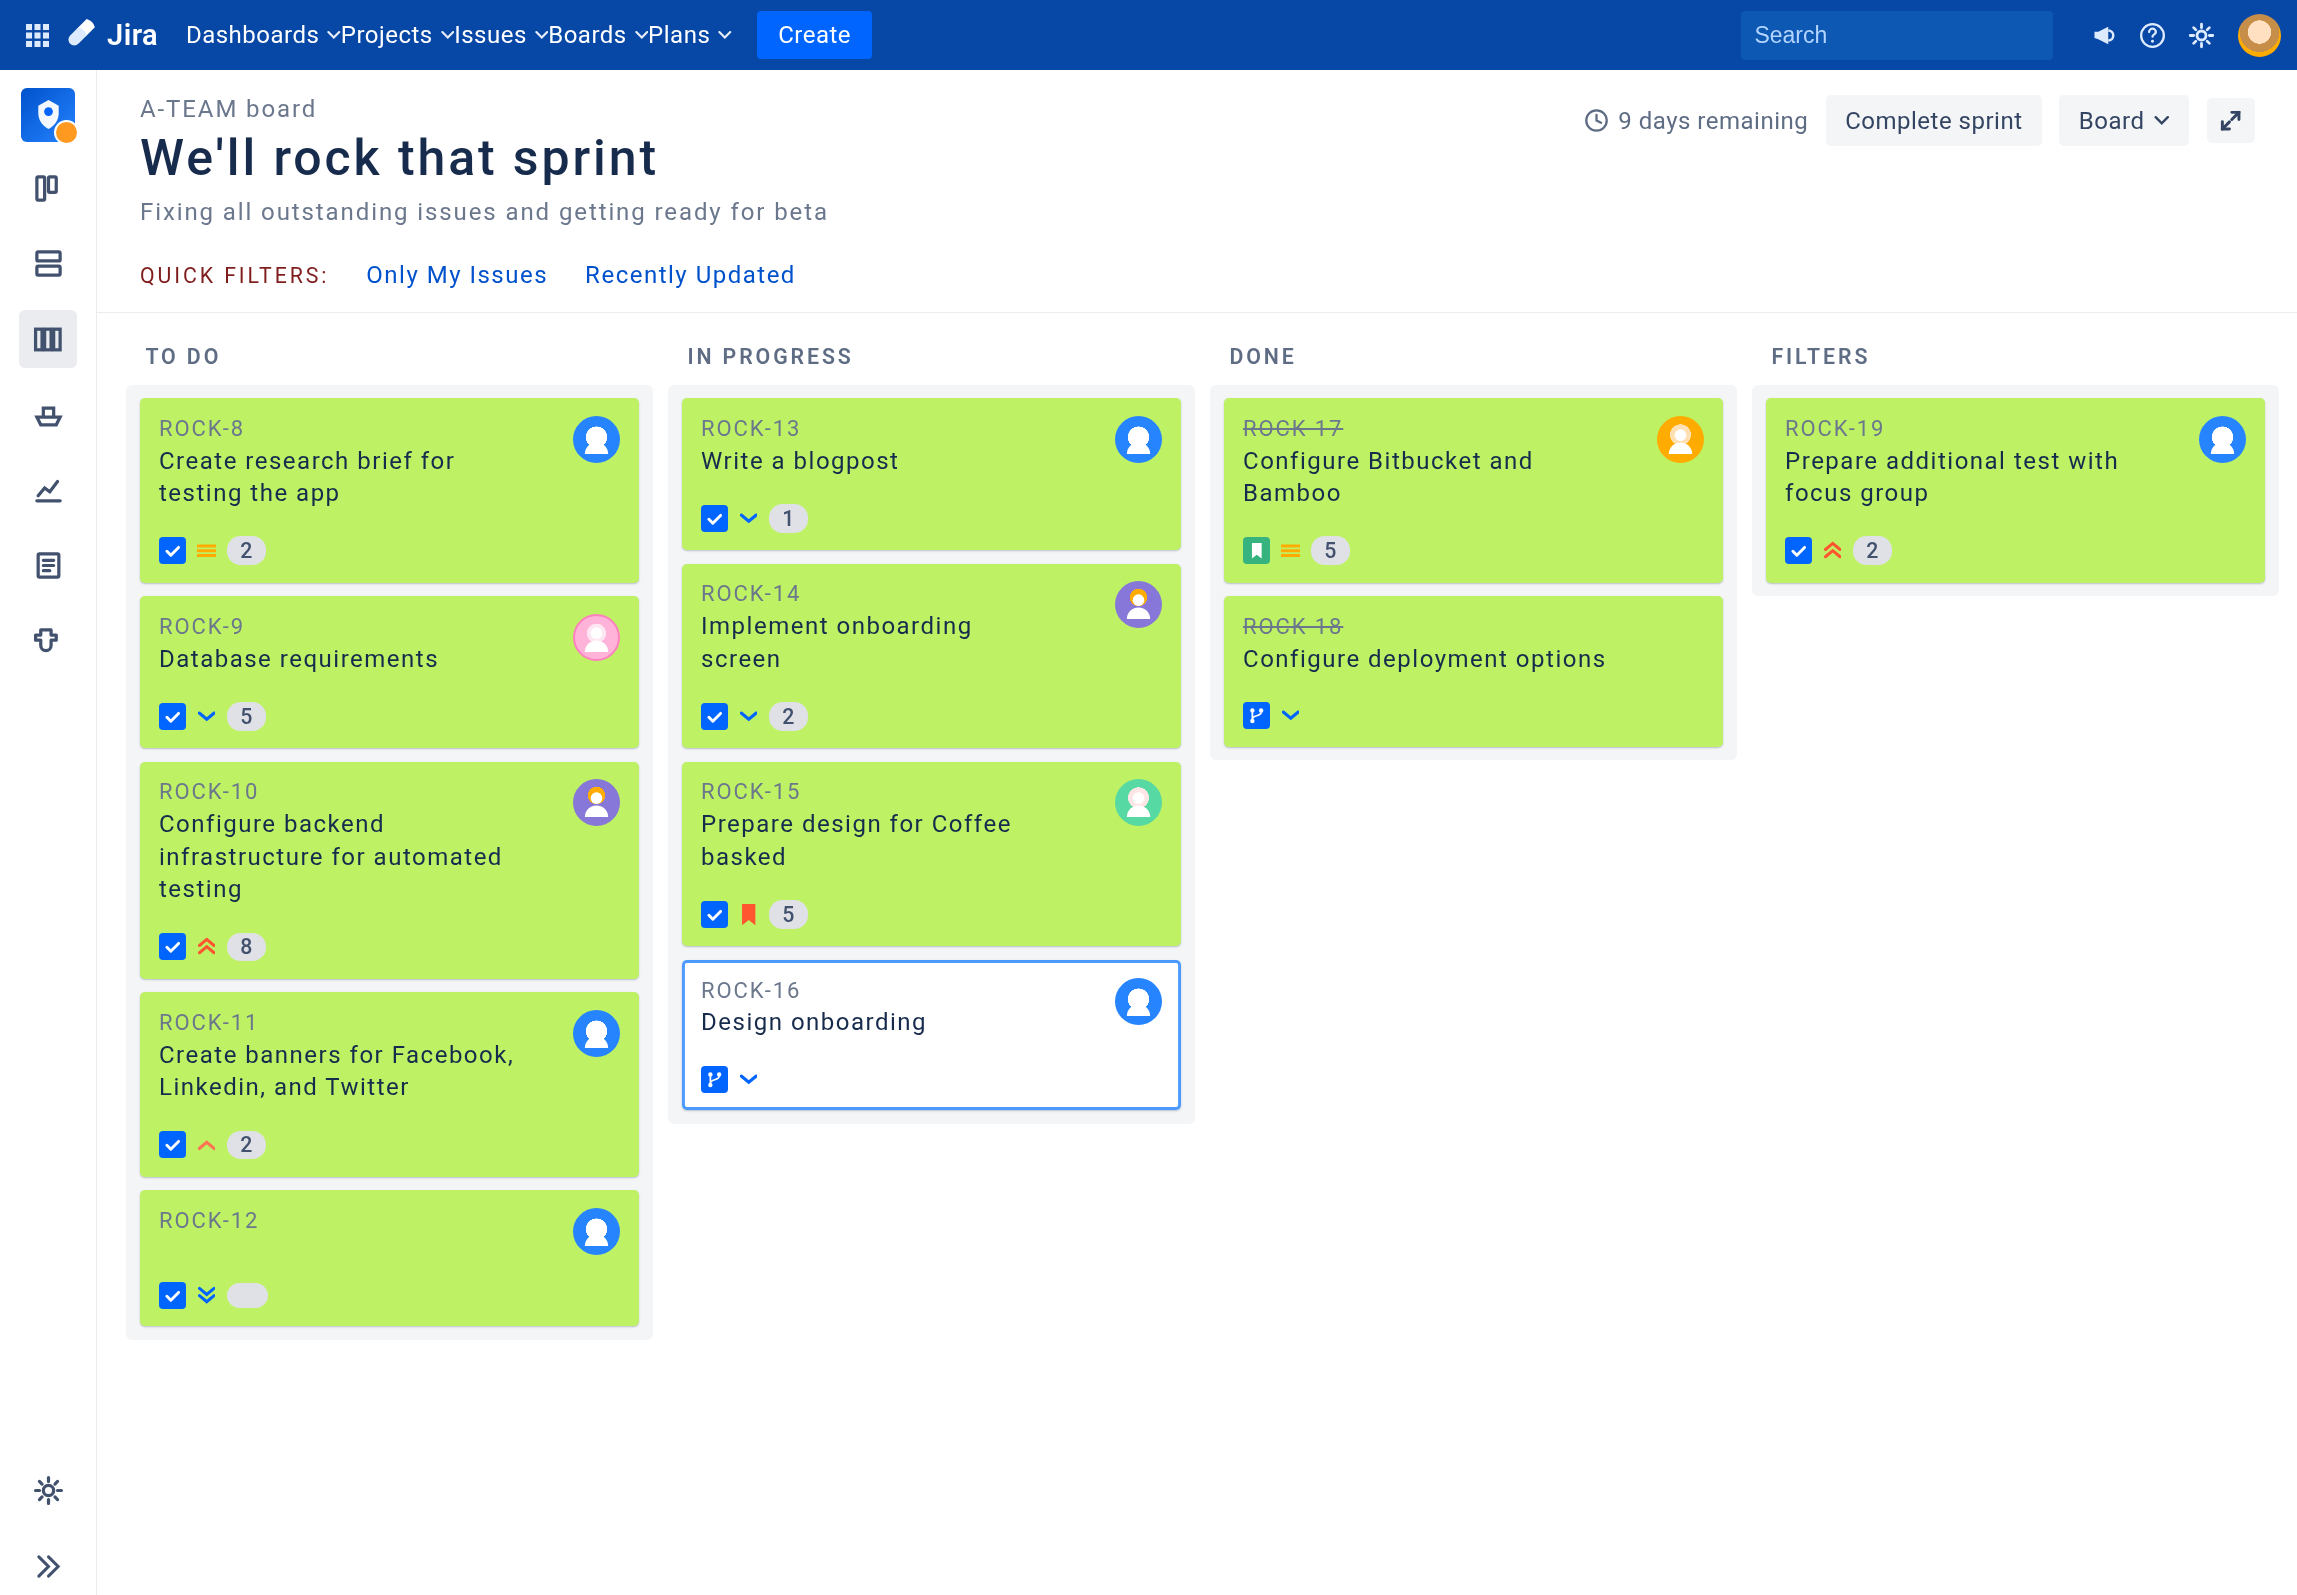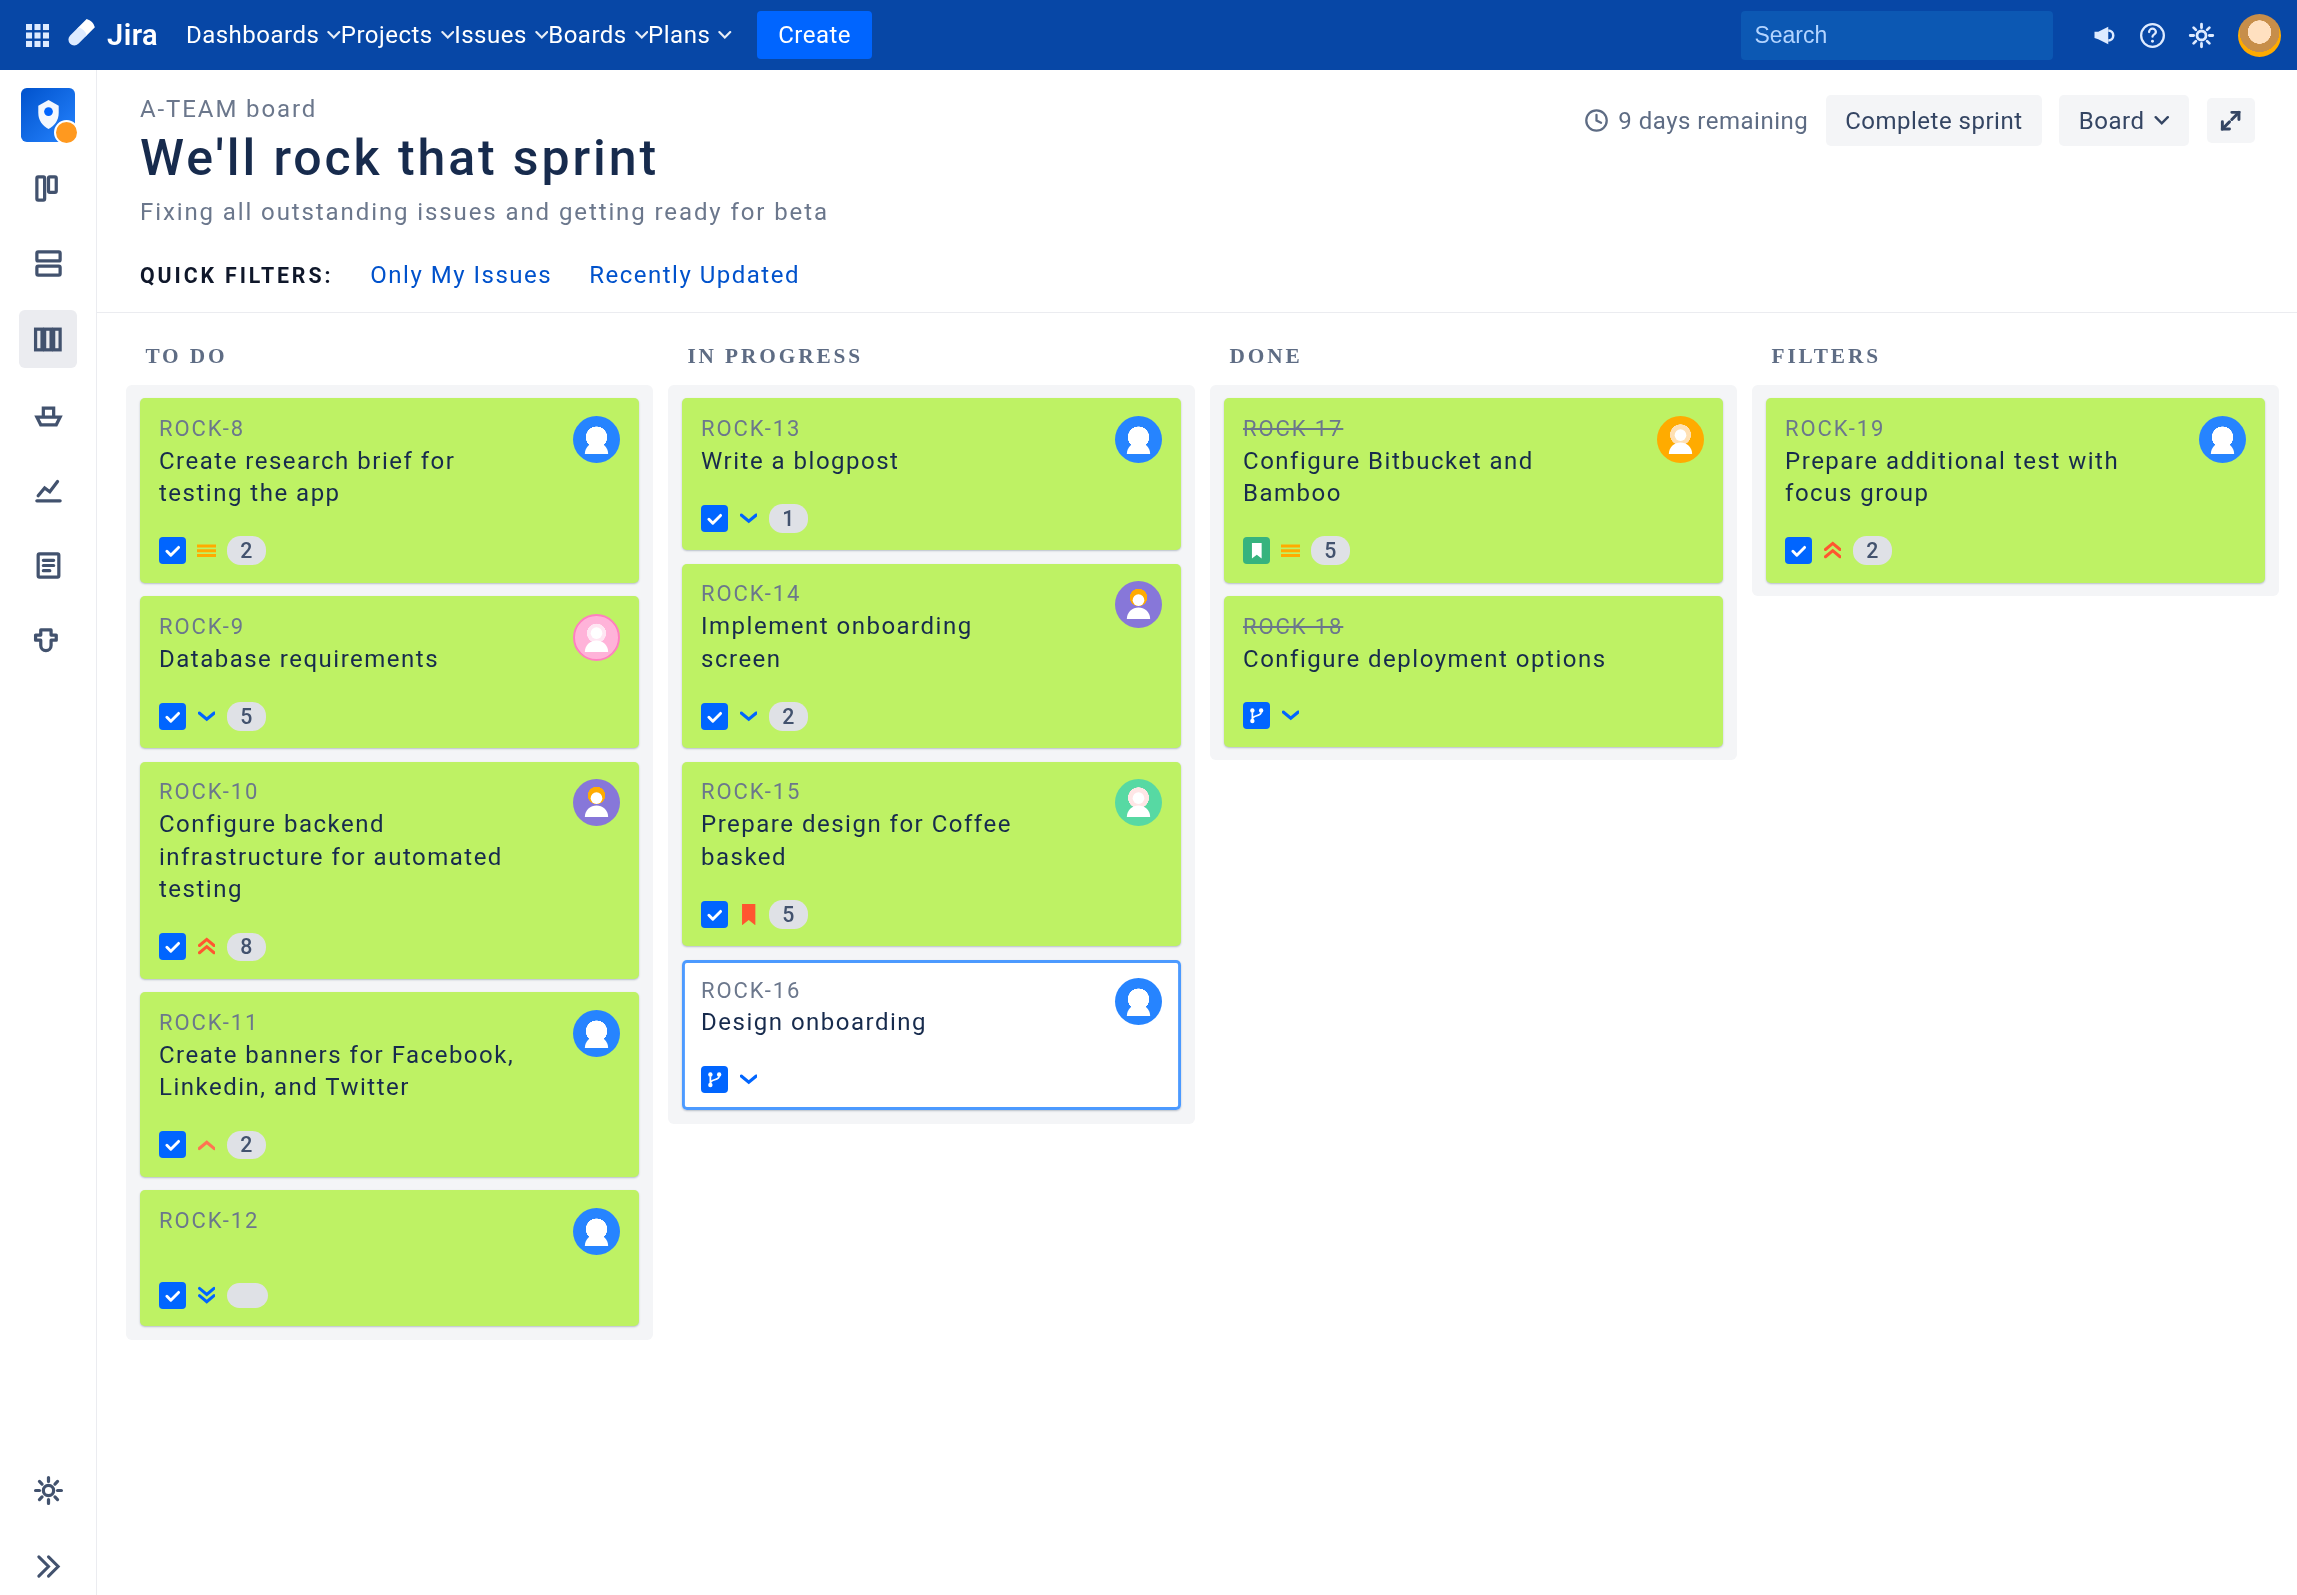--- a/index.html
+++ b/index.html
@@ -36,26 +36,26 @@
 .header-left { flex: 1; }
 .breadcrumb { color: #6B778C; font-size: 24px; letter-spacing: 1.9px; margin-bottom: 5.8px; }
 .title { font-size: 50px; font-weight: 500; color: #172B4D; letter-spacing: 2.9px; margin-bottom: 11.6px; }
 .subtitle { color: #6B778C; font-size: 24px; letter-spacing: 1.9px; }
 .header-right { display: flex; align-items: center; gap: 17.5px; }
 .remaining { display: flex; align-items: center; gap: 9.7px; color: #5E6C84; font-size: 24px; letter-spacing: 0.5px;}
 .hbtn { background: #F4F5F7; padding: 11.6px 19.4px; border-radius: 4.9px; font-size: 24px; cursor: pointer; color: #344563; letter-spacing: 0.5px; display:flex; align-items:center; gap:9.7px;}
 .hbtn.icon-only { padding: 11.6px 13.6px; }
 
 .filters { display: flex; align-items: center; gap: 37px; padding: 35px 43px 23px 43px; border-bottom: 1.9px solid #EBECF0; }
-.filters-label { color: #0f172a; font-size: 21.3px; letter-spacing: 2.9px; font-weight: 700; }
+.filters-label { color: #7f1d1d; font-size: 21.3px; letter-spacing: 2.9px; font-weight: 400; }
 .filter-link { color: #0052CC; font-size: 24px; letter-spacing: 1.5px; cursor: pointer; }
 
 .board { flex: 1; display: flex; gap: 15.5px; padding: 23px 19.4px 23px 29px; overflow: hidden; }
 .column { flex: 1; min-width: 0; display: flex; flex-direction: column; }
-.col-header { color: #5E6C84; font-size: 21.3px; letter-spacing: 2.9px; font-weight: 600; padding: 7.8px 19.4px 15.5px 19.4px; font-family: Liberation Serif, serif; }
+.col-header { color: #5E6C84; font-size: 21.3px; letter-spacing: 2.9px; font-weight: 600; padding: 7.8px 19.4px 15.5px 19.4px; }
 .col-body { background: #F4F5F7; border-radius: 5.8px; padding: 13.6px 13.6px; display: flex; flex-direction: column; gap: 13.6px; }
 
 .card { background: #bef264; border-radius: 4.9px; box-shadow: 0 1px 1.9px rgba(9,30,66,.25); padding: 17.5px 19.4px 17.5px 19.4px; cursor: pointer; }
 .card.selected { box-shadow: inset 0 0 0 2.9px #4C9AFF, 0 1px 1.9px rgba(9,30,66,.25); background:#fff; }
 .card-head { display: flex; align-items: flex-start; }
 .card-id { color: #6B778C; font-size: 22px; letter-spacing: 1.9px; }
 .card-id.done { text-decoration: line-through; }
 .card-avatar { width: 47px; height: 47px; border-radius: 50%; margin-left: auto; flex-shrink:0; background:#2684FF; display:flex; align-items:center; justify-content:center; }
 .card-title { font-size: 24px; letter-spacing: 1.5px; color: #172B4D; margin-top: 3.9px; max-width: calc(100% - 56px); line-height: 1.35; }
 .card-foot { display: flex; align-items: center; gap: 9.7px; margin-top: 27px; }

